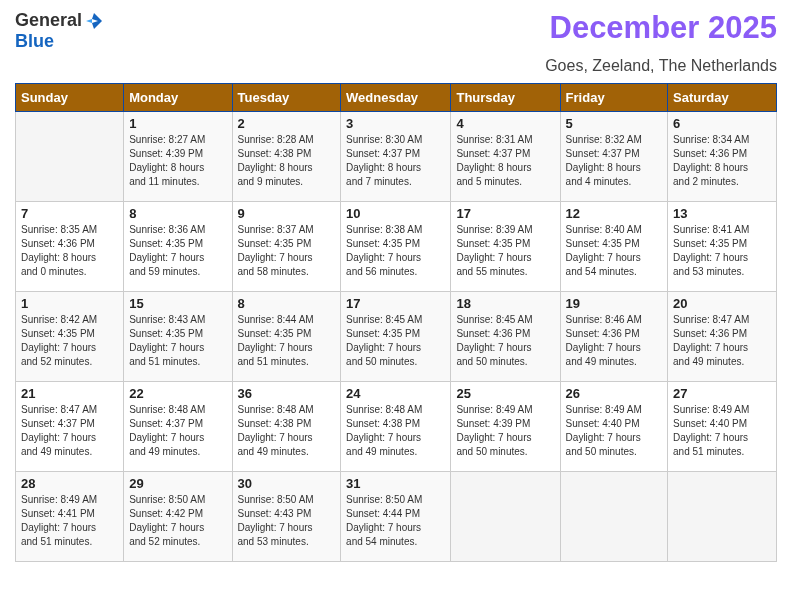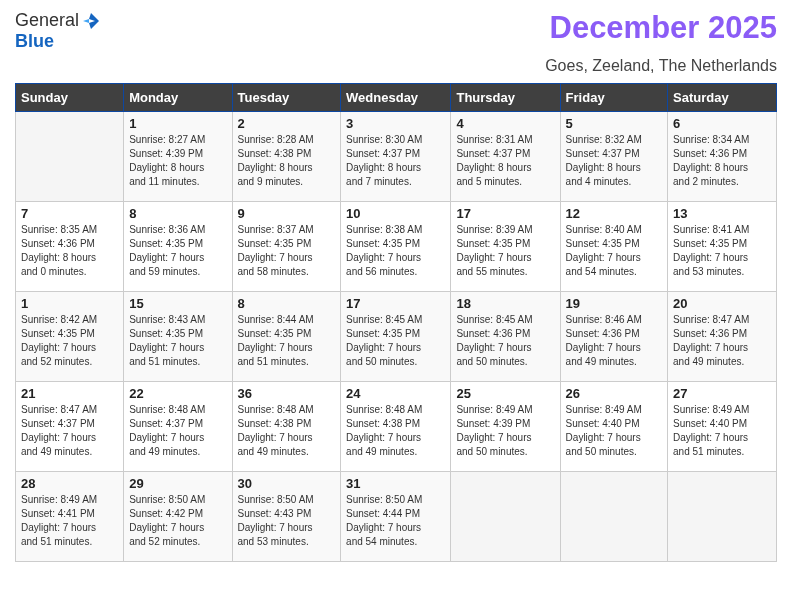--- a/index.html
+++ b/index.html
@@ -20,21 +20,21 @@
       display: flex;
       flex-direction: column;
       align-items: flex-start;
     }
     .logo-text {
       display: flex;
       align-items: center;
     }
     .logo-general {
       font-size: 18px;
-      font-weight: normal;
+      font-weight: bold;
       color: #333;
     }
     .logo-blue {
       font-size: 18px;
       font-weight: bold;
       color: #1565c0;
     }
     .logo-icon {
       width: 20px;
       height: 20px;
@@ -52,21 +52,21 @@
       font-size: 16px;
       color: #444;
       margin-top: 11px;
     }
     .calendar {
       width: 100%;
       border-collapse: collapse;
       font-size: 11px;
     }
     .calendar th {
-      background-color: #404040;
+      background-color: #a16207;
       color: #fff;
       text-align: left;
       padding: 6px 5px;
       font-size: 13px;
       font-weight: bold;
       border: 1px solid #0d47a1;
     }
     .calendar td {
       border: 1px solid #ccc;
       vertical-align: top;

